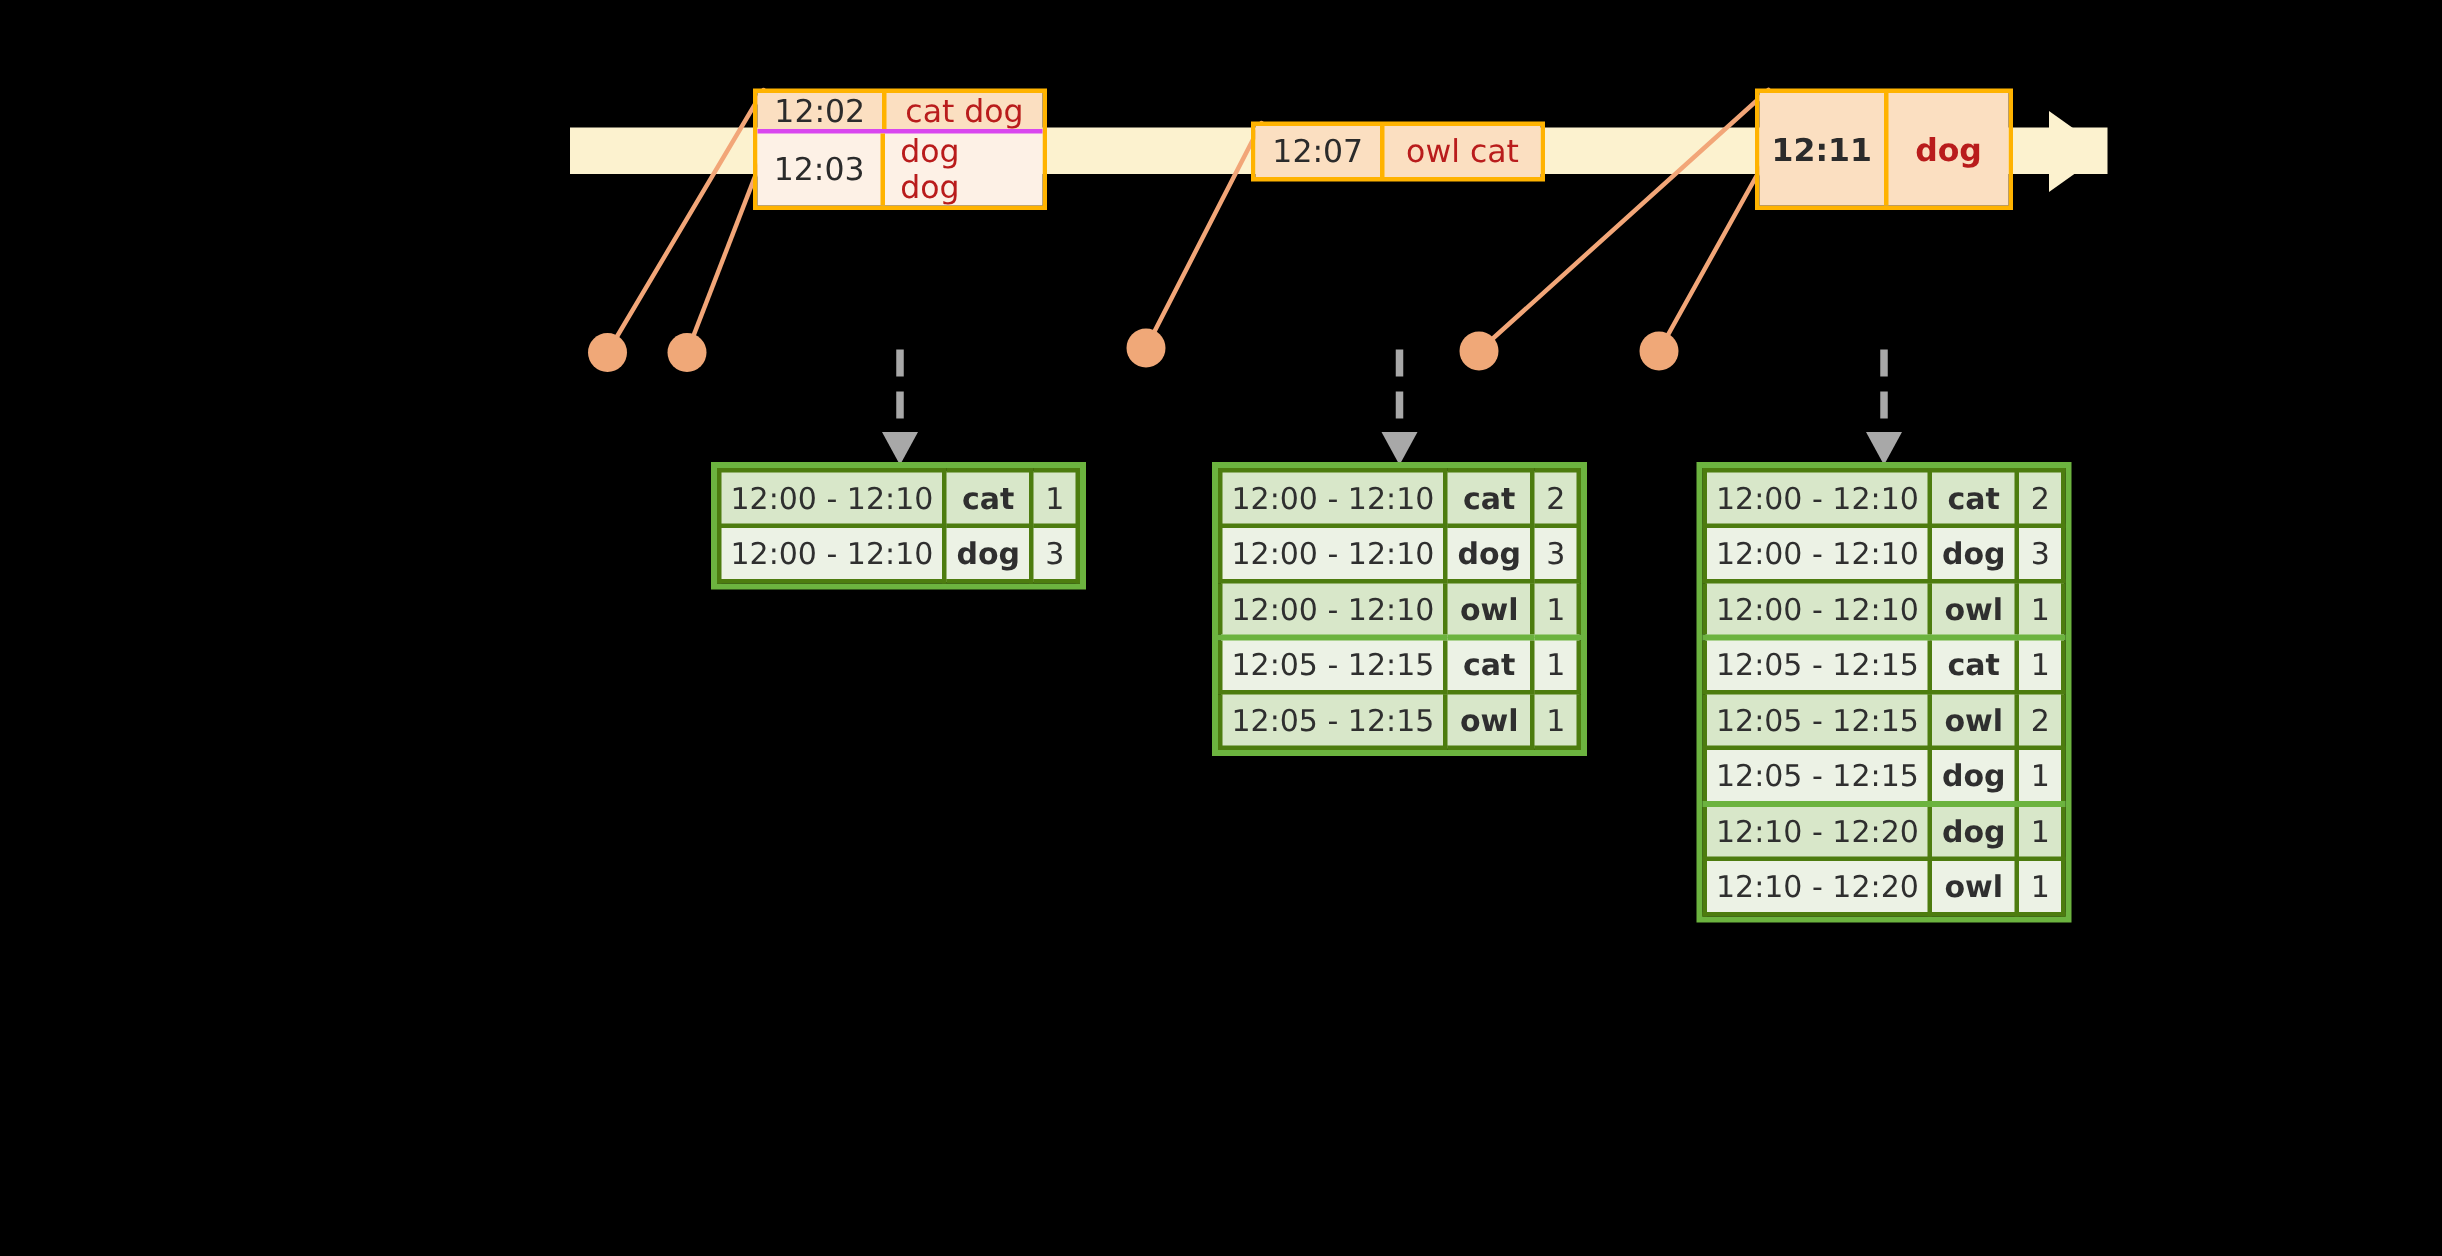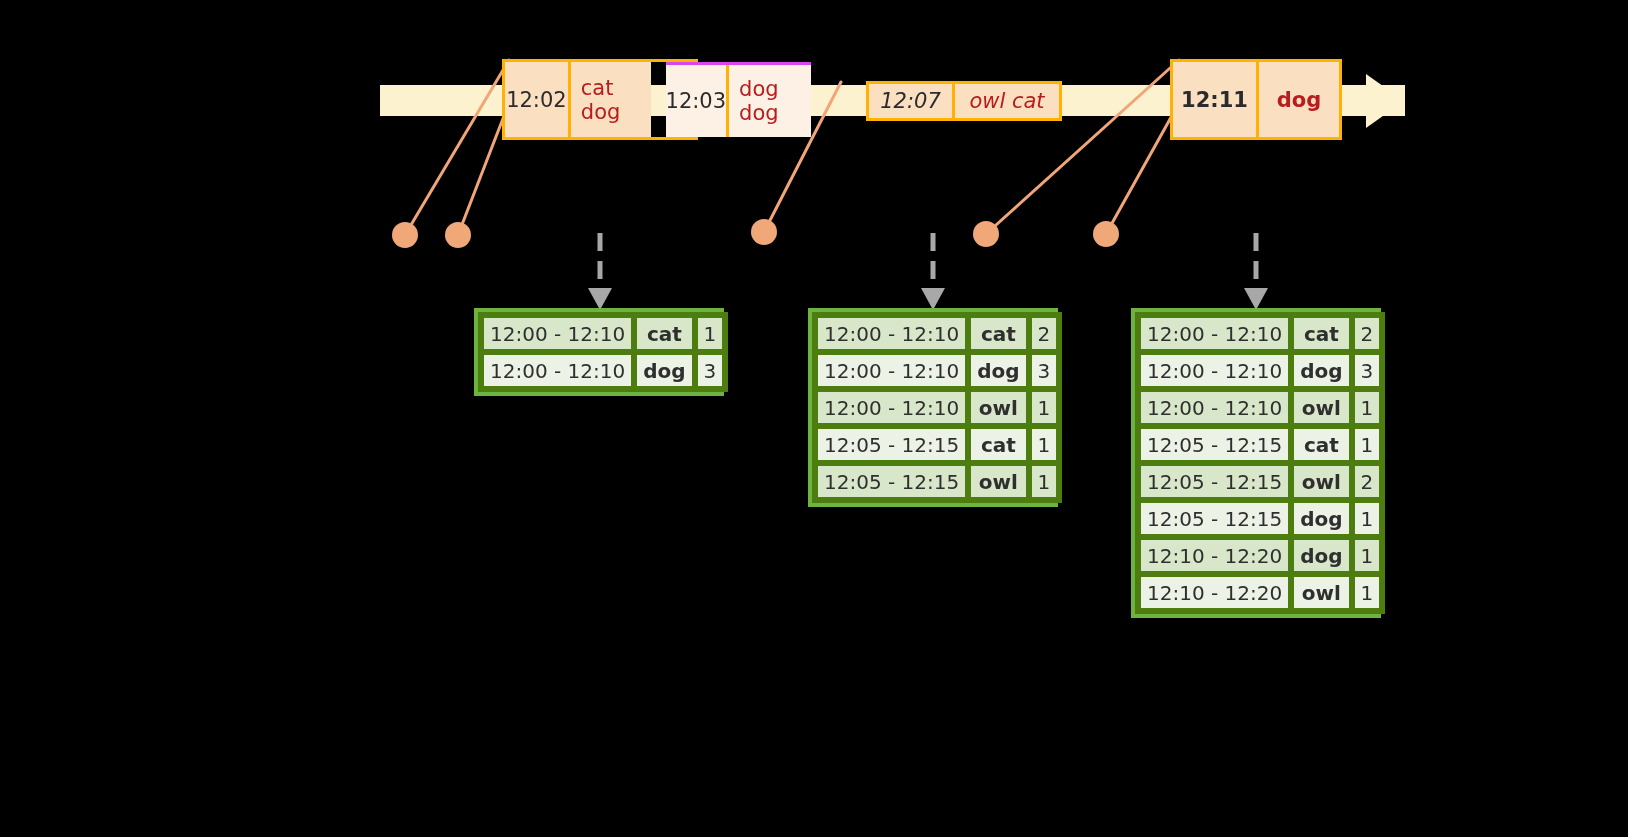--- a/index.html
+++ b/index.html
@@ -7,39 +7,39 @@
   body{width:1628px;height:837px;position:relative;overflow:hidden;
        font-family:"DejaVu Sans","Liberation Sans",sans-serif;}
   #stage{position:absolute;left:0;top:0;width:1628px;height:837px;background:#000;}
 
   
   .timeline-bar{position:absolute;background:#FCF2CF;}
   .timeline-arrowhead{position:absolute;width:0;height:0;}
 
   
   .event-box{position:absolute;border:3px solid #FFB300;box-sizing:border-box;display:flex;
-             gap:15px;}
+             flex-direction:column;}
   .event-row{display:flex;flex:1 1 auto;}
   .event-row + .event-row{border-top:3px solid #d946ef;}
   .event-row.shade-a{background:#FBDFC1;}
   .event-row.shade-b{background:#FDF1E6;}
   .event-time{width:86px;border-right:3px solid #FFB300;display:flex;align-items:center;
               justify-content:center;font-size:21px;color:#2B2B2B;box-sizing:border-box;}
   .event-val{flex:1 1 auto;display:flex;align-items:center;justify-content:center;
              font-size:21px;color:#b91c1c;box-sizing:border-box;padding:0 10px;}
 
   
   .connector-svg{position:absolute;left:0;top:0;width:1628px;height:837px;pointer-events:none;}
 
   
   .agg-table{position:absolute;border:4px solid #6CB33F;box-sizing:border-box;
              border-collapse:separate;}
   .agg-table table{border-collapse:collapse;width:100%;}
   .agg-table td{font-size:20px;color:#2F2F2F;text-align:center;height:37px;
-                border:6px solid #4d7c0f;box-sizing:border-box;padding:0 6px;}
+                border:3px solid #4d7c0f;box-sizing:border-box;padding:0 6px;}
   .agg-table tr.shade-a td{background:#D8E7C9;}
   .agg-table tr.shade-b td{background:#ECF2E5;}
   .agg-table tr.grp td{border-bottom:4px solid #6CB33F;}
   .col-window{width:auto;white-space:nowrap;padding:0 16px;}
   .col-key{width:62px;font-weight:bold;}
   .col-count{width:44px;}
 </style>
 </head>
 <body>
 
@@ -80,21 +80,21 @@
     <div class="event-row shade-a">
       <div class="event-time">12:02</div>
       <div class="event-val">cat dog</div>
     </div>
     <div class="event-row shade-b">
       <div class="event-time">12:03</div>
       <div class="event-val">dog dog</div>
     </div>
   </div>
 
-  <div class="event-box" style="left:866px;top:81px;width:196px;height:40px;font-style:italic;">
+  <div class="event-box" style="left:834px;top:81px;width:196px;height:40px;">
     <div class="event-row shade-a">
       <div class="event-time">12:07</div>
       <div class="event-val">owl cat</div>
     </div>
   </div>
 
   <div class="event-box" style="left:1170px;top:59px;width:172px;height:81px;font-weight:bold;">
     <div class="event-row shade-a">
       <div class="event-time">12:11</div>
       <div class="event-val">dog</div>

